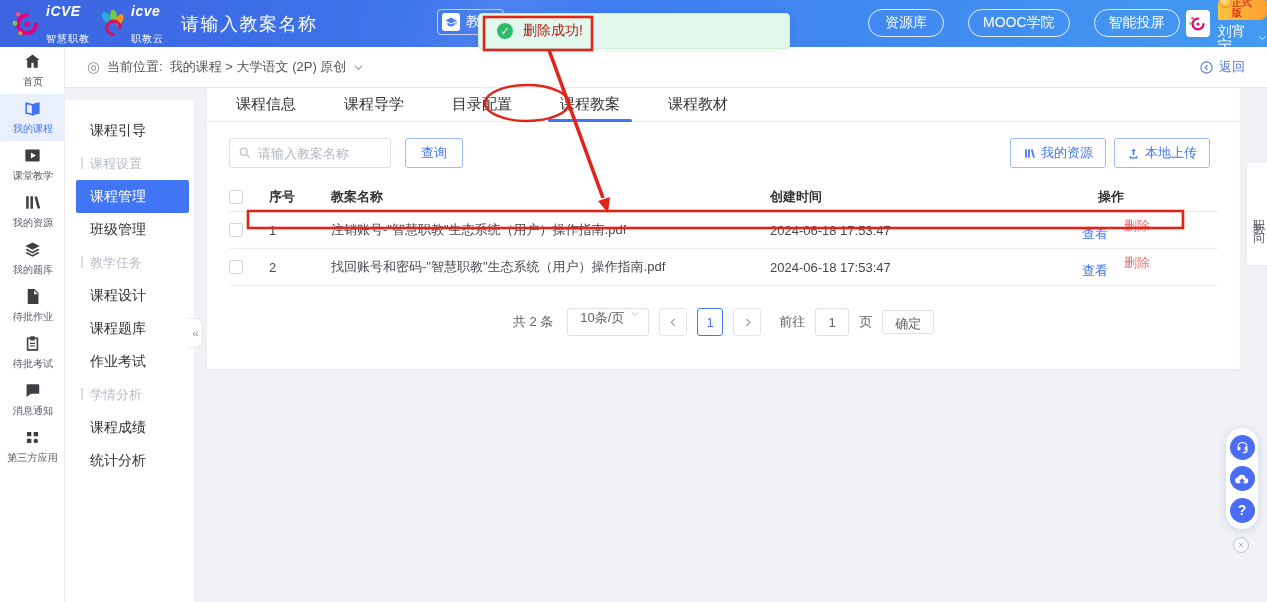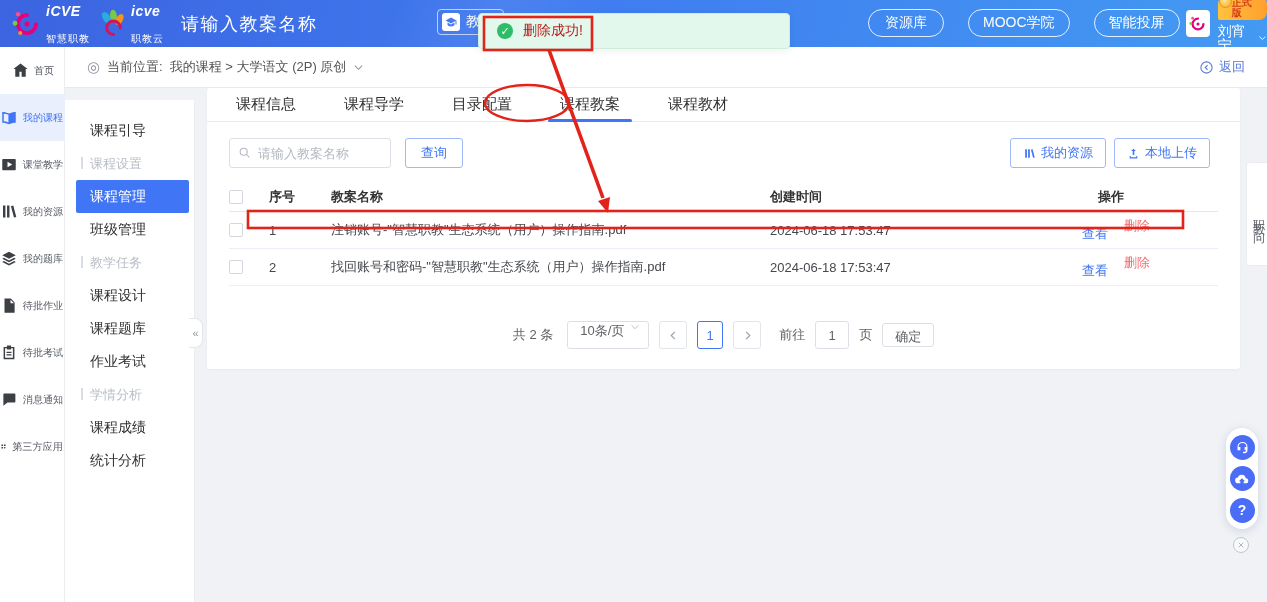--- a/index.html
+++ b/index.html
@@ -35,21 +35,21 @@
 
   
   .crumb-bar { position:absolute; left:65px; top:47px; width:1202px; height:41px; background:#fff;
     border-bottom:1px solid #e7e9ee; display:flex; align-items:center; padding:0 22px; z-index:2; }
   .crumb-left { display:flex; align-items:center; gap:7px; font-size:13px; color:#555; }
   .pin { color:#8a8f99; font-size:15px; }
   .back-link { margin-left:auto; display:flex; align-items:center; gap:5px; color:#5878d8; font-size:13px; cursor:pointer; }
 
   
   .rail { position:absolute; left:0; top:47px; width:65px; height:555px; background:#fff; border-right:1px solid #ededf0; z-index:3; }
-  .rail-item { width:65px; height:47px; display:flex; flex-direction:row; align-items:center; justify-content:center; gap:3px; cursor:pointer; color:#3c3f44; }
+  .rail-item { width:65px; height:47px; display:flex; flex-direction:column; align-items:center; justify-content:center; gap:3px; cursor:pointer; color:#3c3f44; }
   .rail-item .lbl { font-size:11px; color:#565b63; transform:scale(.92); white-space:nowrap; }
   .rail-item svg { width:19px; height:19px; }
   .rail-item.active { background:#e9effd; color:#4075f6; }
   .rail-item.active .lbl { color:#4075f6; }
 
   
   .submenu { position:absolute; left:65px; top:100px; width:130px; height:514px; background:#fff; border-right:1px solid #ededf0; padding-top:14px; z-index:2; }
   .sm-item { height:33px; line-height:33px; font-size:14px; color:#303133; padding-left:25px; cursor:pointer; white-space:nowrap; }
   .sm-section { height:33px; line-height:33px; font-size:13px; color:#b9bec7; padding-left:16px; white-space:nowrap; }
   .sm-section i { display:inline-block; width:2px; height:12px; background:#d9dce1; margin-right:7px; vertical-align:-1px; }
@@ -86,21 +86,21 @@
   .checkbox { width:14px; height:14px; border:1px solid #d3d7e0; border-radius:2px; background:#fff; cursor:pointer; }
   .c-seq { width:62px; }
   .c-name { flex:1; white-space:nowrap; overflow:hidden; text-overflow:ellipsis; }
   .c-time { width:300px; }
   .c-ops { width:148px; padding-left:28px; display:flex; gap:16px; }
   .trow.body .c-ops { padding-left:12px; }
   .lnk-view { color:#4075f6; cursor:pointer;margin-top:8px; }
   .lnk-del { color:#f56c6c; cursor:pointer; }
 
   
-  .pager { margin-top:35px; display:flex; align-items:center; justify-content:center; gap:10px; font-size:13px; color:#606266; }
+  .pager { margin-top:22px; display:flex; align-items:center; justify-content:center; gap:10px; font-size:13px; color:#606266; }
   .pgr-total { margin-right:4px; }
   .pgr-select { width:82px; height:28px; border:1px solid #dcdfe6; border-radius:3px; display:flex; align-items:flex-start; justify-content:space-between; padding:0 8px 0 12px; color:#606266; cursor:pointer; background:#fff; }
   .pgr-btn { width:28px; height:28px; border:1px solid #e2e5ea; border-radius:3px; background:#fff; display:flex; align-items:center; justify-content:center; color:#9aa0ab; cursor:pointer; }
   .pgr-page { width:26px; height:28px; border:1px solid #4075f6; color:#4075f6; border-radius:3px; background:#fff; display:flex; align-items:center; justify-content:center; cursor:pointer; }
   .goto-input { width:34px; height:28px; border:1px solid #dcdfe6; border-radius:3px; text-align:center; font-size:13px; color:#606266;
     font-family:"Liberation Sans","DejaVu Sans",sans-serif; outline:none; }
   .confirm-btn { height:24px; border:1px solid #dcdfe6; background:#fff; border-radius:3px; color:#606266; font-size:13px; padding:4px 12px; cursor:pointer;
     font-family:"Liberation Sans","DejaVu Sans",sans-serif; }
 
   

